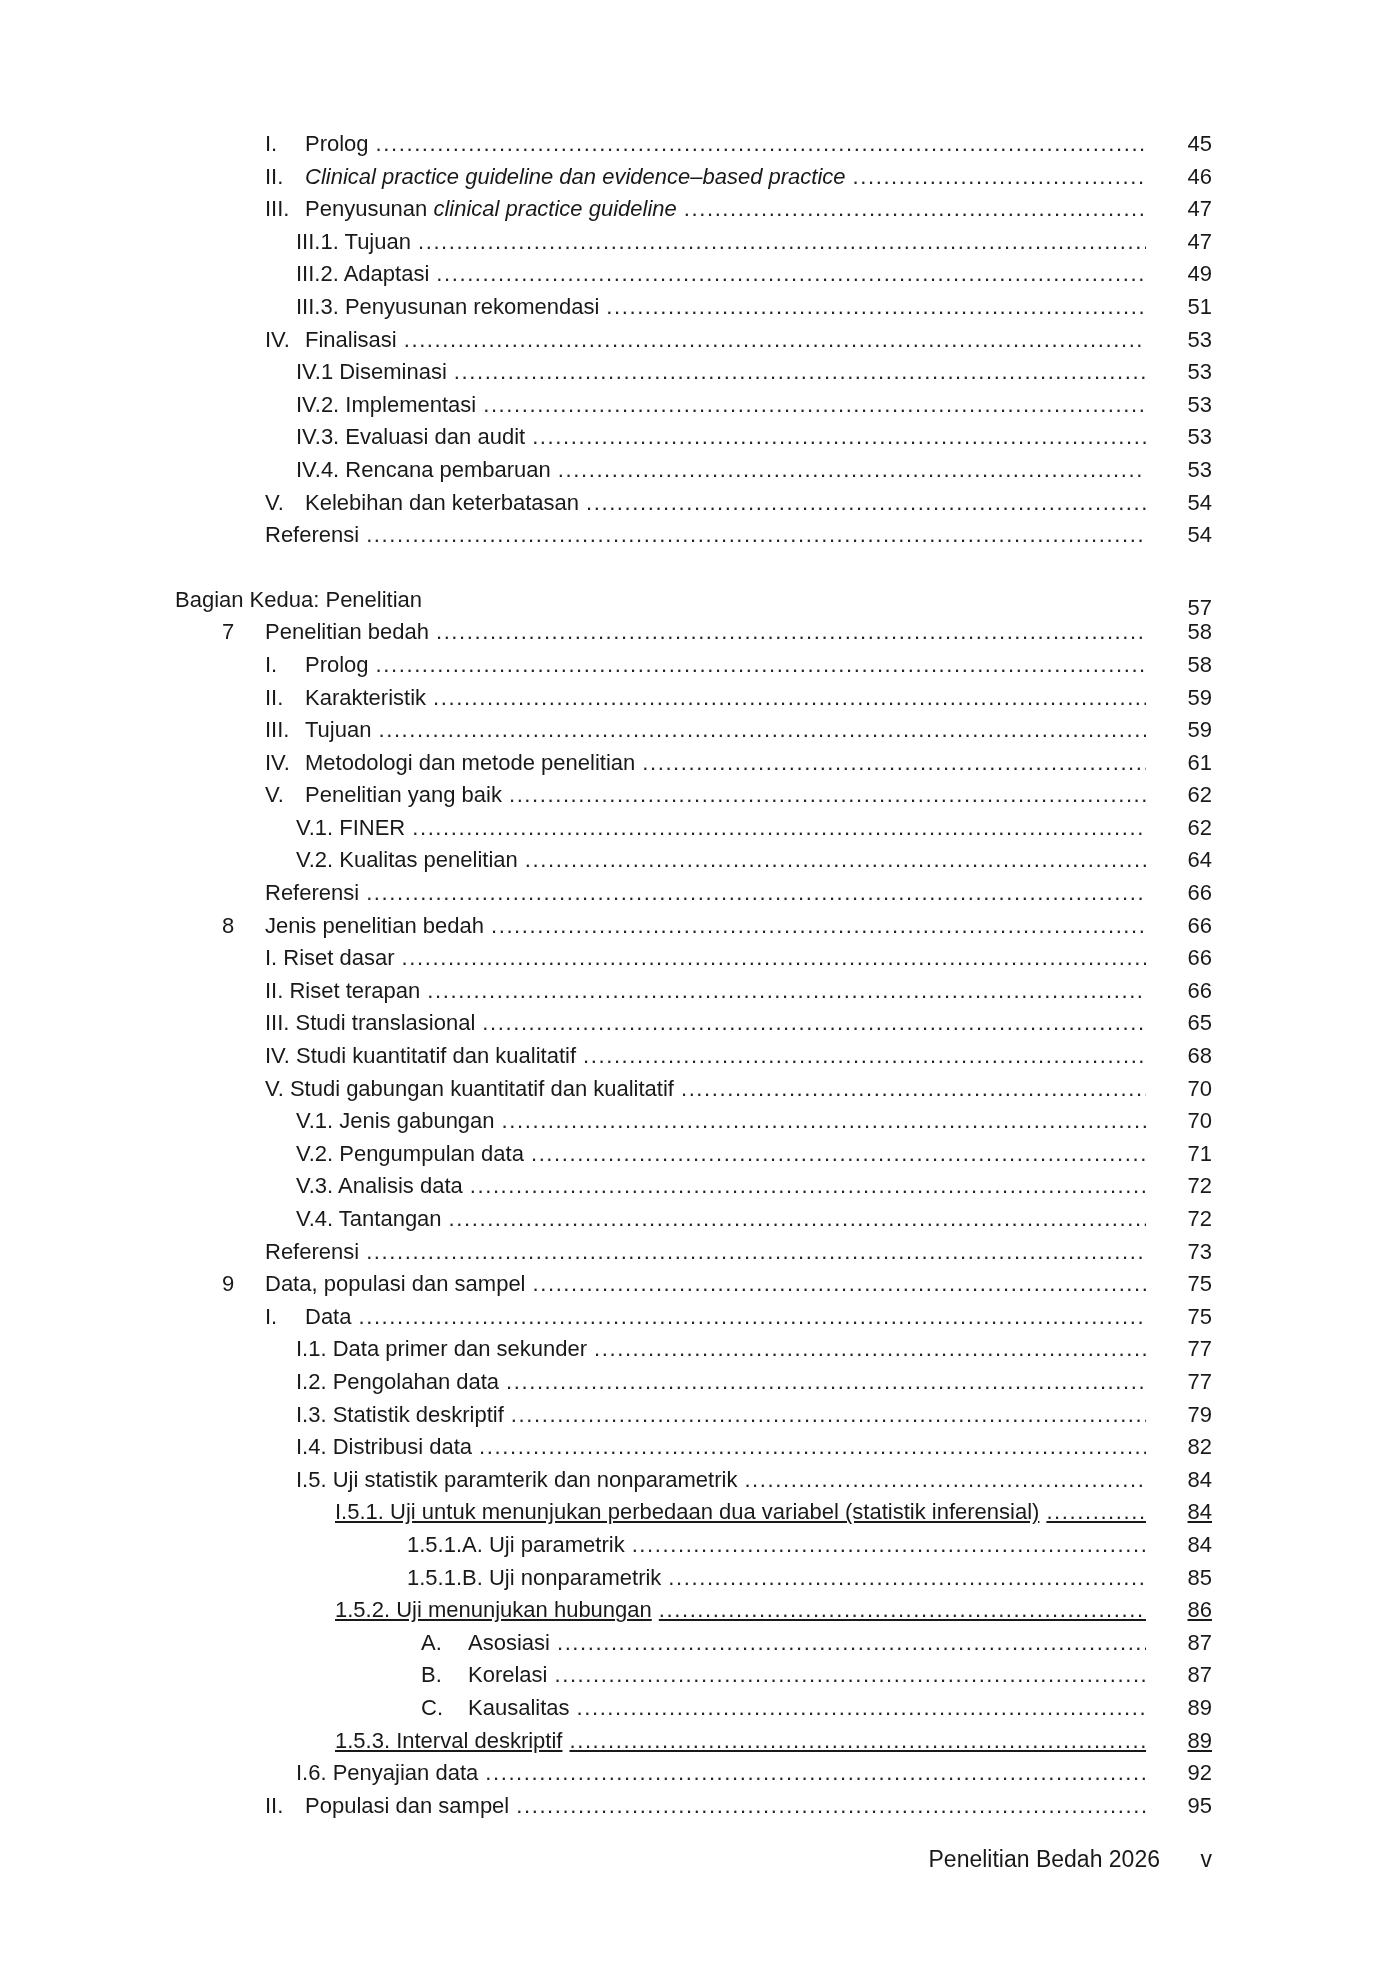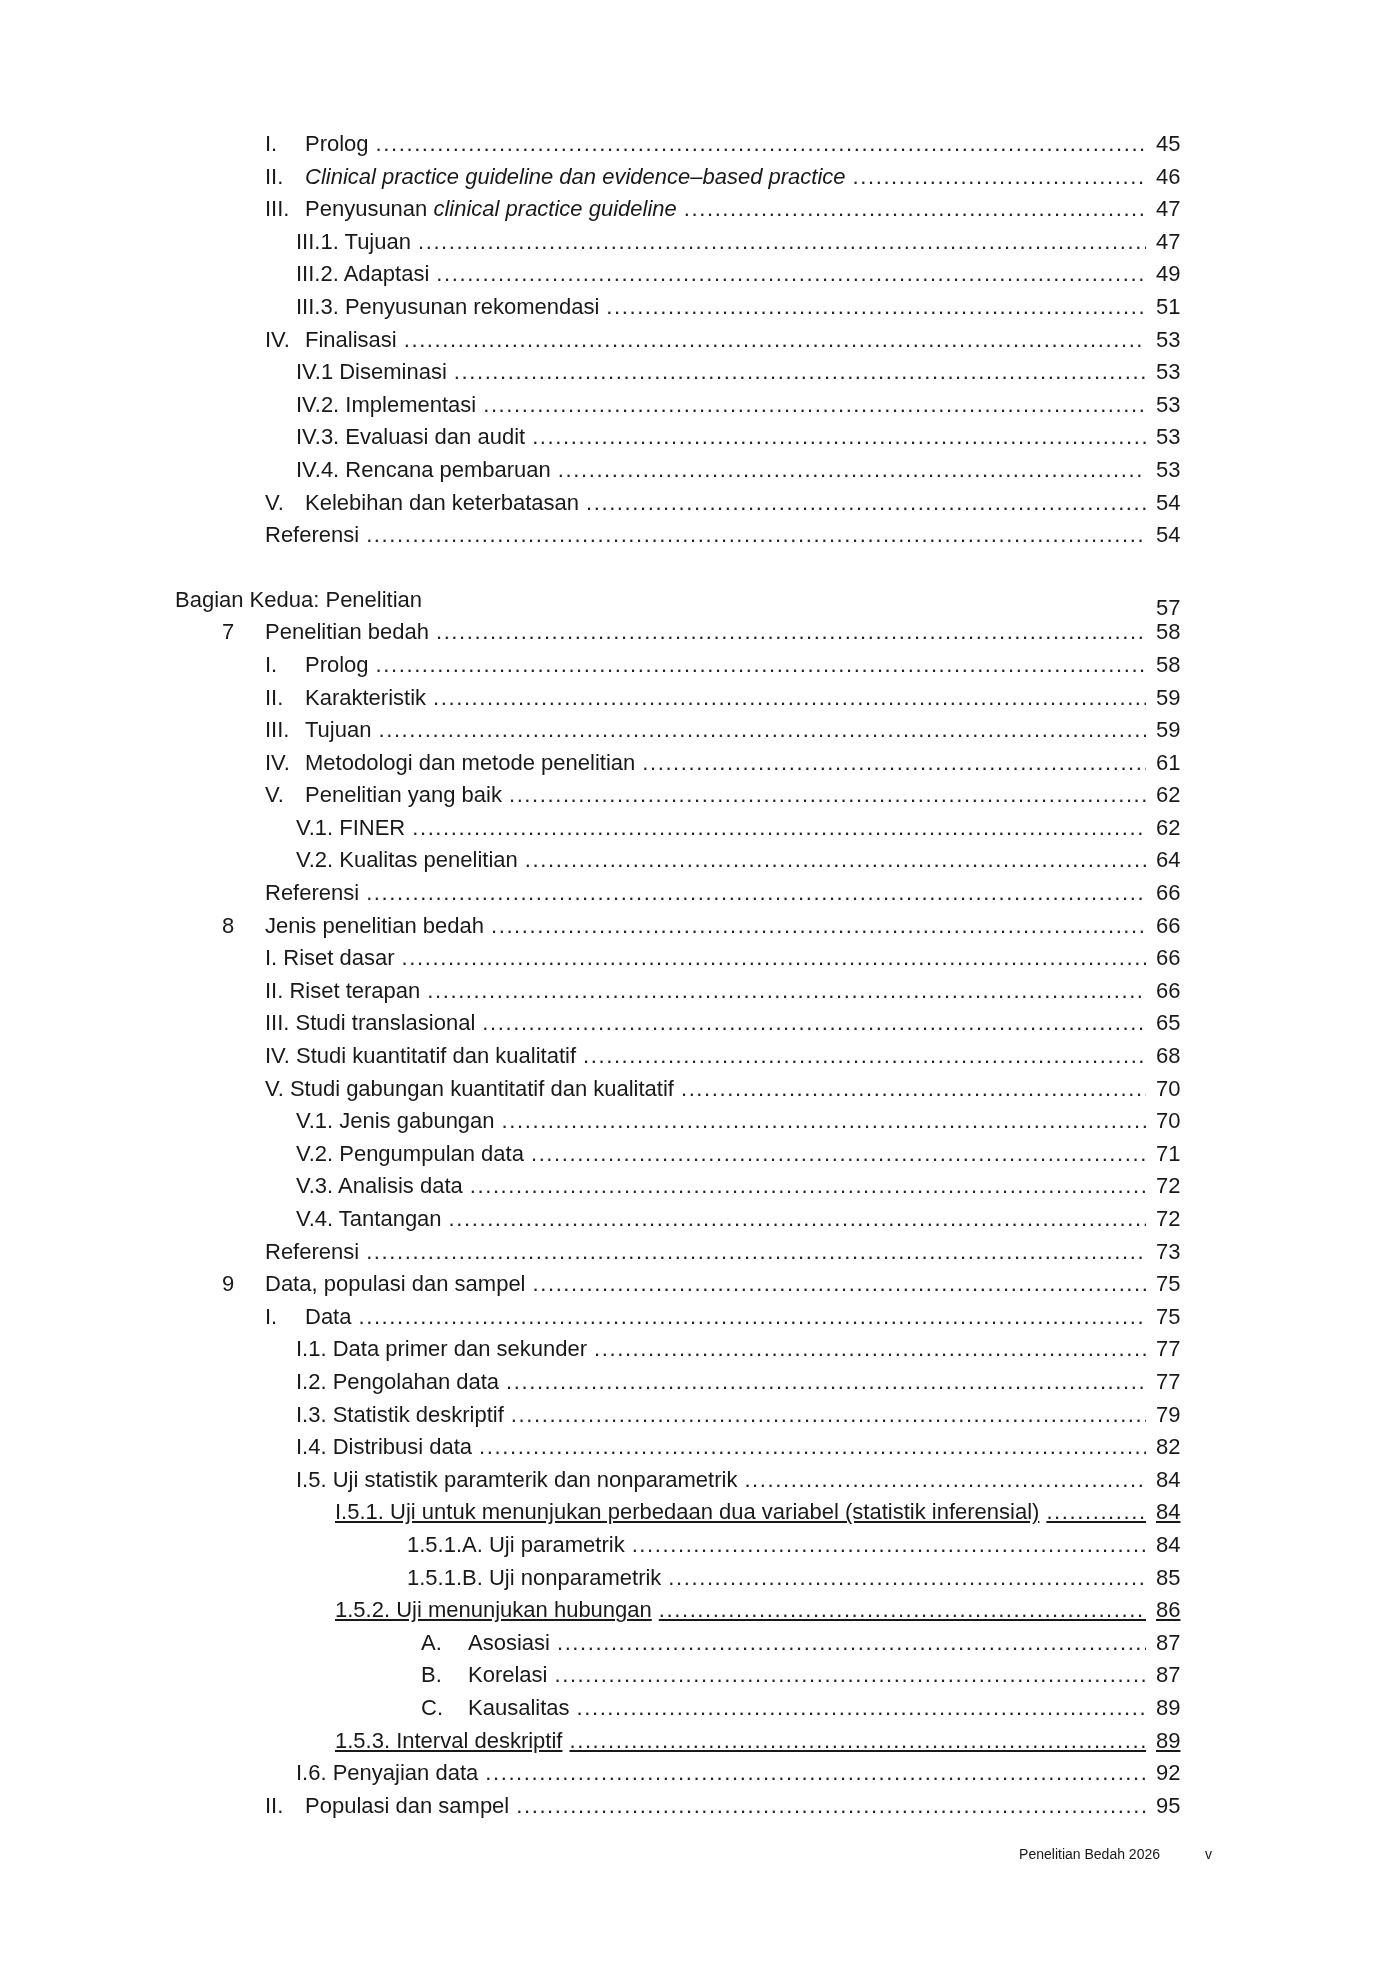--- a/index.html
+++ b/index.html
@@ -38,29 +38,29 @@
   .it{font-style:italic;}
   .lead{
     flex:1 1 auto;
     overflow:hidden;
     white-space:nowrap;
     padding-left:7px;
     margin-right:10px;
     letter-spacing:1.6px;
     color:#222;
   }
-  .pg{flex:0 0 56px;text-align:left;}
+  .pg{flex:0 0 56px;text-align:right;}
   .poff .pg{position:relative;top:8px;}
   .footer{
     position:absolute;
     top:1846px;left:175px;right:174px;
     display:flex;
     justify-content:flex-end;
     align-items:baseline;
-    font-size:14px;
+    font-size:23px;
   }
   .footer .fpage{
     width:52px;
     text-align:right;
   }
 </style>
 </head>
 <body>
 
 <div class="toc">

